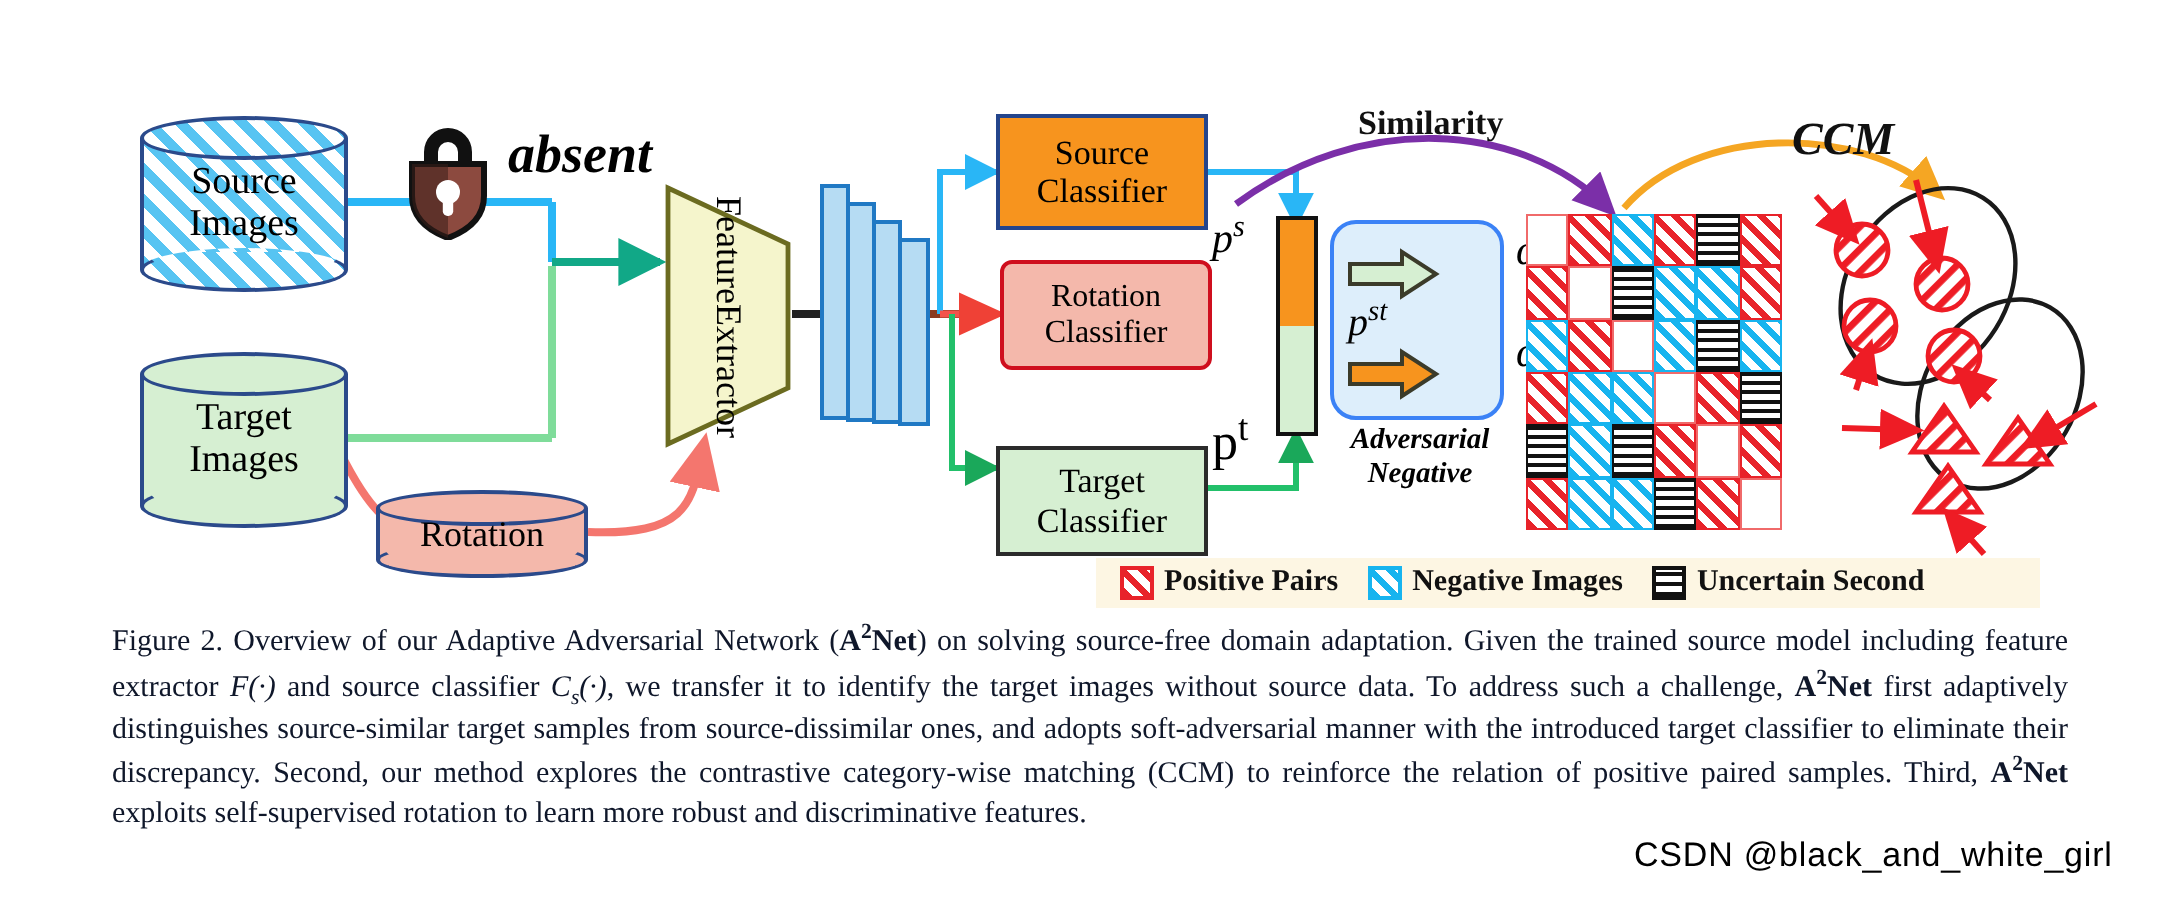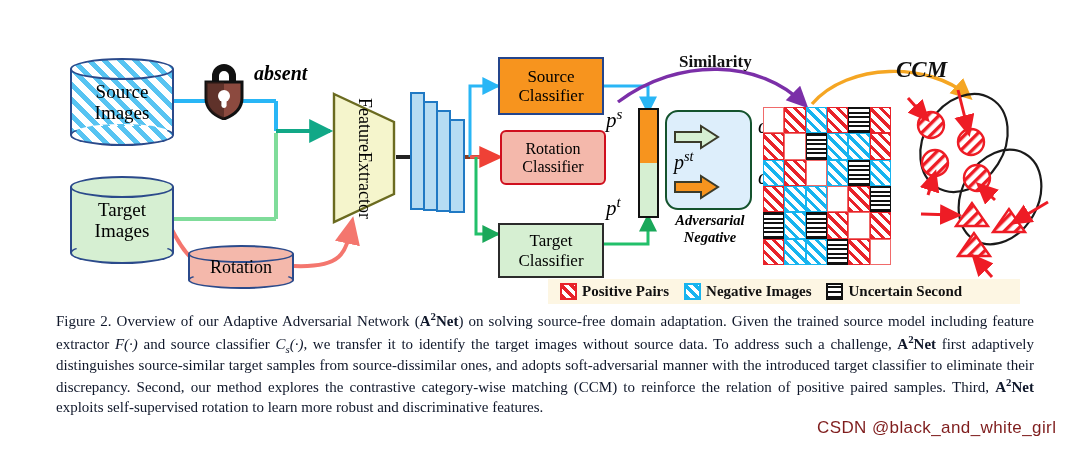--- a/index.html
+++ b/index.html
@@ -42,21 +42,21 @@
   .c-blue{border:1.6px solid #17b4ef;background-color:#fff;background-image:repeating-linear-gradient(45deg,#17b4ef 0 3.2px,#ffffff 3.2px 7.4px);}
   .c-black{border:1.6px solid #111;background-color:#fff;background-image:repeating-linear-gradient(0deg,#111 0 2px,#ffffff 2px 4.6px);}
 
   
   #caption{position:absolute;font-family:"Liberation Serif",serif;font-size:15px;color:#0f172a;line-height:1.30;text-align:justify;}
   #caption p{margin:0;text-align:justify;text-justify:inter-word;}
   .sup{font-size:.72em;vertical-align:super;}
   .bf{font-weight:bold;}
   .it{font-style:italic;}
 
-  #watermark{position:absolute;font-family:"Liberation Sans",sans-serif;font-size:17px;color:#7f1d1d;letter-spacing:.4px;white-space:nowrap;}
+  #watermark{position:absolute;font-family:"Liberation Sans",sans-serif;font-size:17px;color:#000000;letter-spacing:.4px;white-space:nowrap;}
 
   .ital{font-style:italic;font-weight:bold;font-family:"Liberation Serif",serif;}
 </style>
 </head>
 <body>
 
 <div id="root">
 
   <svg class="abs" style="left:0;top:0;width:1089px;height:300px;" viewBox="0 0 1089 300">
     <defs>
@@ -173,21 +173,21 @@
 
   <div class="abs" style="left:196px;top:58px;width:56px;height:62px;">
     <svg width="56" height="62" viewBox="0 0 56 62">
       <path d="M16,27 L16,18 A12,12 0 0 1 40,18 L40,27 L33,27 L33,18 A5,5 0 0 0 23,18 L23,27 Z" fill="#111"></path>
       <path d="M10,24 L46,24 L46,40 C46,52 36,58 28,61 C20,58 10,52 10,40 Z" fill="#8c4a3f" stroke="#111" stroke-width="3"></path>
       <path d="M10,24 L28,24 L28,61 C20,58 10,52 10,40 Z" fill="#3b1f1a" opacity=".55"></path>
       <circle cx="28" cy="38" r="6" fill="#fff"></circle>
       <rect x="25.4" y="38" width="5.2" height="12" rx="2.4" fill="#fff"></rect>
     </svg>
   </div>
-  <div class="abs ital" style="left:254px;top:62px;font-size:20px;color:#000;">absent</div>
+  <div class="abs ital" style="left:254px;top:62px;font-size:27px;color:#000;">absent</div>
 
   <div class="abs" style="left:328px;top:88px;width:72px;height:140px;">
     <svg width="72" height="140" viewBox="0 0 72 140">
       <polygon points="6,6 66,34 66,106 6,134" fill="#f5f5cc" stroke="#6b6b20" stroke-width="2.4"></polygon>
     </svg>
     <div class="lbl" style="position:absolute;left:0;top:0;width:72px;height:140px;display:flex;align-items:center;justify-content:center;">
       <div style="writing-mode:vertical-rl;text-orientation:mixed;font-size:18px;line-height:1.06;display:flex;">
         <span>Feature</span>
         <span>Extractor</span>
       </div>
@@ -222,25 +222,25 @@
     </div>
   </div>
 
   <div class="abs" style="left:638px;top:108px;width:21px;height:110px;border:2.6px solid #111;box-sizing:border-box;">
     <div class="abs" style="left:0;top:0;right:0;height:50%;background:#f7941e;"></div>
     <div class="abs" style="left:0;bottom:0;right:0;height:50%;background:#d6efd2;"></div>
   </div>
   <div class="abs" style="left:606px;top:106px;font-size:21px;font-style:italic;">
     <span>p</span><span class="sup">s</span>
   </div>
-  <div class="abs" style="left:606px;top:194px;font-size:21px;font-style:italic;">
+  <div class="abs" style="left:606px;top:204px;font-size:26px;">
     <span>p</span><span class="sup">t</span>
   </div>
 
-  <div class="abs" style="left:665px;top:110px;width:87px;height:100px;background:#ddeefb;border:2px solid #14532d;border-radius:13px;box-sizing:border-box;">
+  <div class="abs" style="left:665px;top:110px;width:87px;height:100px;background:#ddeefb;border:2px solid #3b82f6;border-radius:13px;box-sizing:border-box;">
     <svg class="abs" style="left:6px;top:12px;width:48px;height:26px;" viewBox="0 0 48 26">
       <polygon points="2,8 28,8 28,2 45,13 28,24 28,18 2,18" fill="#d6efd2" stroke="#3b3b2a" stroke-width="2"></polygon>
     </svg>
     <svg class="abs" style="left:6px;top:62px;width:48px;height:26px;" viewBox="0 0 48 26">
       <polygon points="2,8 28,8 28,2 45,13 28,24 28,18 2,18" fill="#f7941e" stroke="#3b3b2a" stroke-width="2"></polygon>
     </svg>
     <div class="abs" style="left:7px;top:36px;font-size:20px;font-style:italic;">
       <span>p</span><span class="sup">st</span>
     </div>
   </div>

